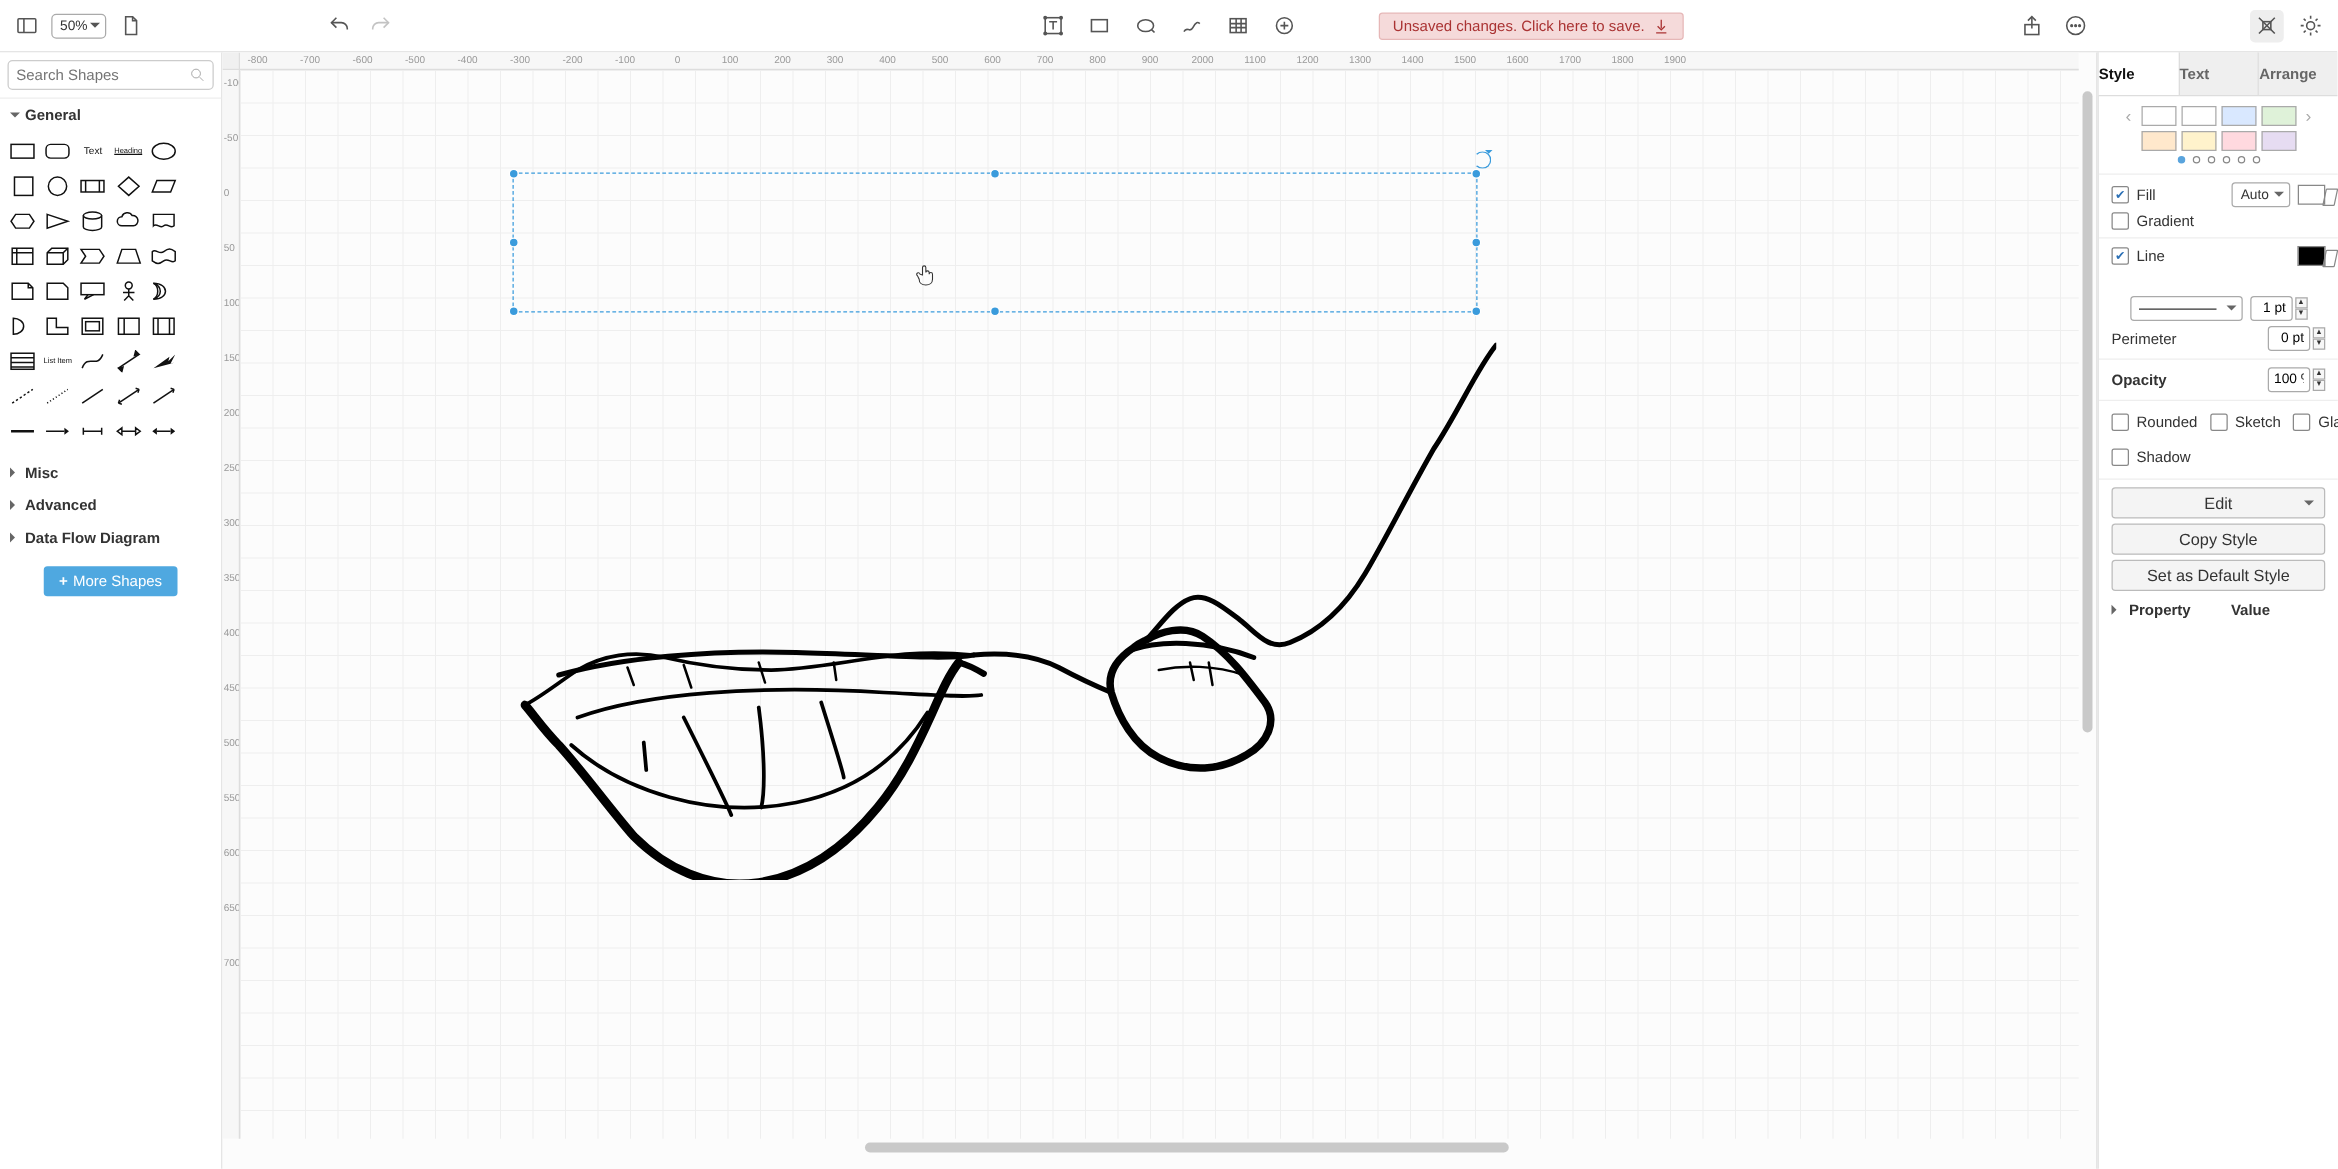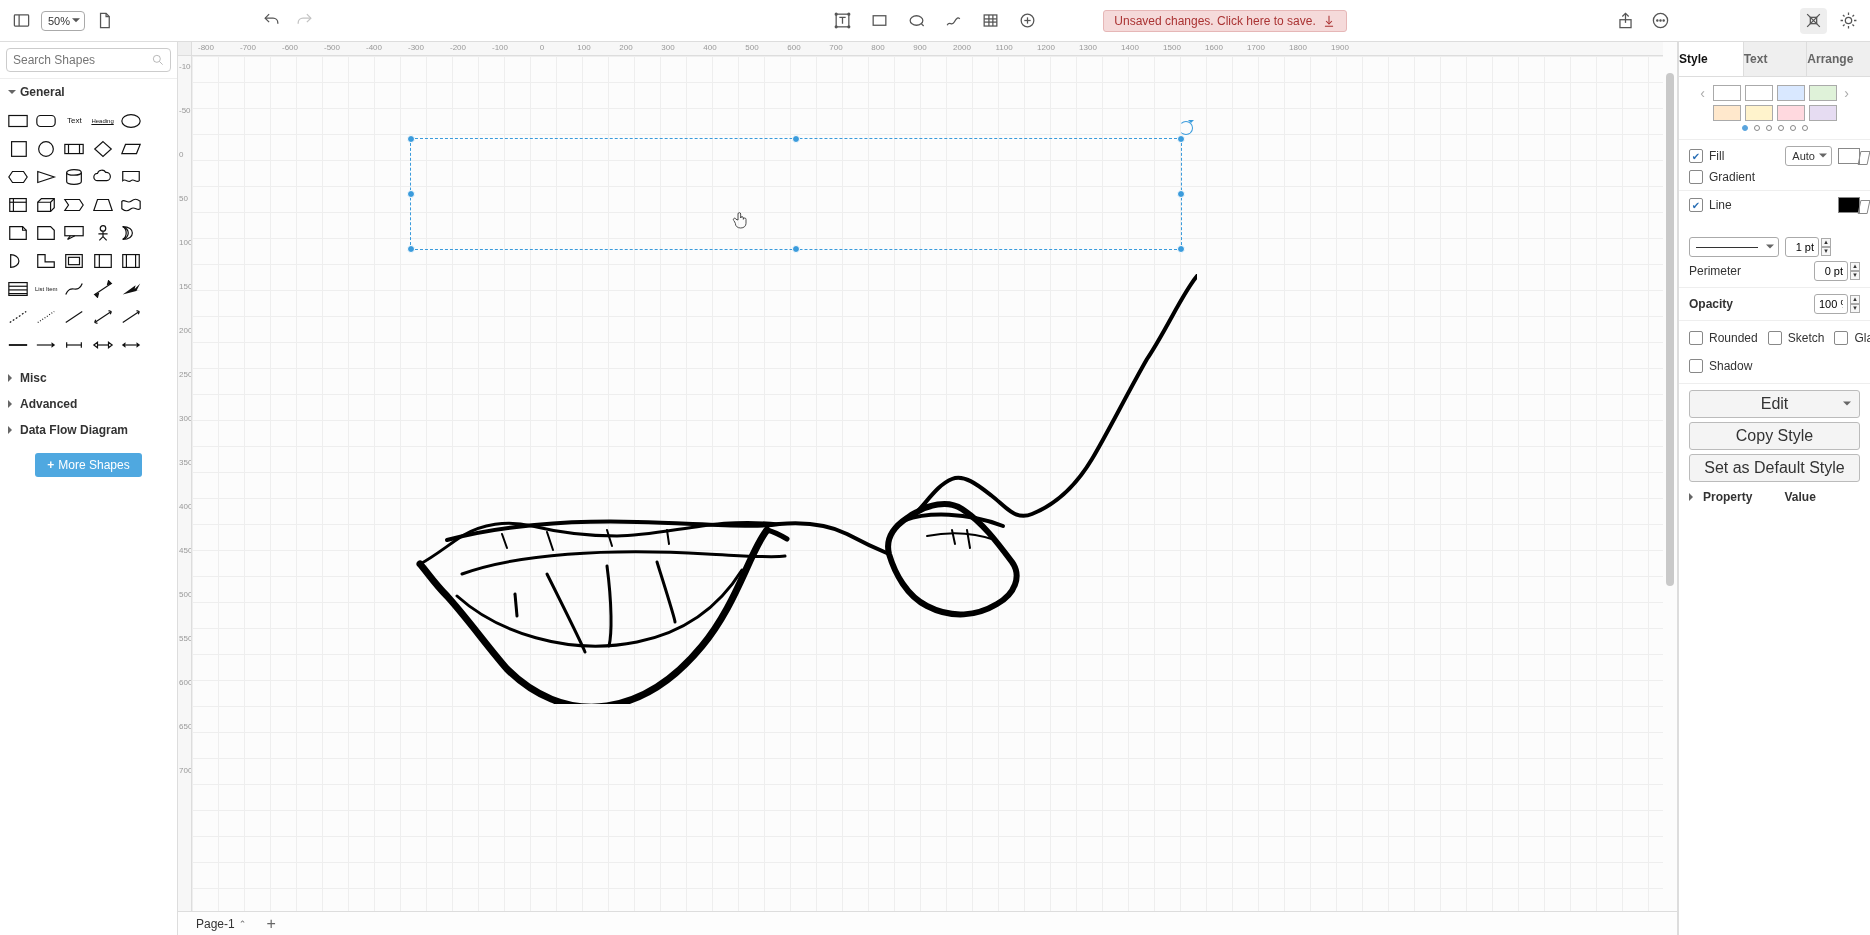--- a/index.html
+++ b/index.html
@@ -105,21 +105,21 @@
   .mini-select::after{ content:""; position:absolute; right:4px; top:50%; transform:translateY(-30%); border:4px solid transparent; border-top-color:#666;}
   .color-chip{ width:22px; height:16px; border:1px solid #888; cursor:pointer; position:relative;}
   .color-chip.pencil::after{ content:""; position:absolute; right:-10px; top:2px; width:8px; height:12px; border:1px solid #888; border-radius:1px; transform:skewX(-12deg);}
   .line-style{ width:90px; height:20px; border:1px solid #aaa; border-radius:3px; position:relative; background:#fff; cursor:pointer;}
   .line-style::before{ content:""; position:absolute; left:6px; right:20px; top:50%; height:1px; background:#333;}
   .line-style::after{ content:""; position:absolute; right:4px; top:50%; transform:translateY(-30%); border:4px solid transparent; border-top-color:#666;}
   .num-input{ display:flex; align-items:center; gap:2px;}
   .num-input input{ width:34px; text-align:right; border:1px solid #aaa; border-radius:3px; height:20px; font-size:11px; padding:0 4px;}
   .step-btns{ display:flex; flex-direction:column; }
   .step-btns span{ width:10px; height:9px; border:1px solid #aaa; font-size:7px; line-height:6px; text-align:center; cursor:pointer; background:#f7f7f7;}
-  .wide-btn{ width:100%; border:1px solid #bbb; background:#f4f4f4; border-radius:3px; padding:4px 0; font-size:16px; text-align:center; cursor:pointer; margin-top:4px; position:relative;}
+  .wide-btn{ width:100%; border:1px solid #bbb; background:#f4f4f4; border-radius:3px; padding:4px 0; font-size:13px; text-align:center; cursor:pointer; margin-top:4px; position:relative;}
   .wide-btn.dropdown::after{ content:""; position:absolute; right:8px; top:50%; transform:translateY(-30%); border:4px solid transparent; border-top-color:#666;}
   .prop-header{ font-weight:700; font-size:12px; display:flex; align-items:center; gap:6px; margin-top:8px;}
   .prop-header .tri{ display:inline-block; border:4px solid transparent; border-left-color:#666;}
 
   .grid-cols{ display:grid; grid-template-columns:1fr 1fr 1fr; gap:6px 10px;}
 
 </style>
 </head>
 <body>
 
@@ -634,27 +634,20 @@
       </div>
     </div>
 
     <div class="h-scroll">
       <div class="thumb" style="left:34%; width:35%;"></div>
     </div>
     <div class="v-scroll">
       <div class="thumb" style="top:2%; height:60%;"></div>
     </div>
 
-    <div class="page-tabs">
-      <div class="page-tab">
-        <span>Page-1</span>
-        <span class="chev">⌃</span>
-      </div>
-      <div class="add-page">+</div>
-    </div>
   </div>
 
   <div class="props">
     <div class="prop-tabs">
       <div class="prop-tab active">Style</div>
       <div class="prop-tab">Text</div>
       <div class="prop-tab">Arrange</div>
     </div>
     <div class="prop-body">
       <div class="swatch-row">
@@ -697,21 +690,21 @@
         <label>Gradient</label>
       </div>
 
       <div class="divider"></div>
 
       <div class="prop-row">
         <span class="ck checked"></span>
         <label>Line</label>
         <div class="color-chip pencil" id="line-chip" style="background: rgb(0, 0, 0);"></div>
       </div>
-      <div class="prop-row" style="justify-content:flex-start; gap:6px;margin-top:24px;">
+      <div class="prop-row" style="justify-content:center; gap:6px;margin-top:24px;">
         <div class="line-style"></div>
         <div class="num-input">
           <input value="1 pt" style="">
           <div class="step-btns">
               <span>▴</span>
               <span>▾</span>
             </div>
         </div>
       </div>
       <div class="prop-row">

